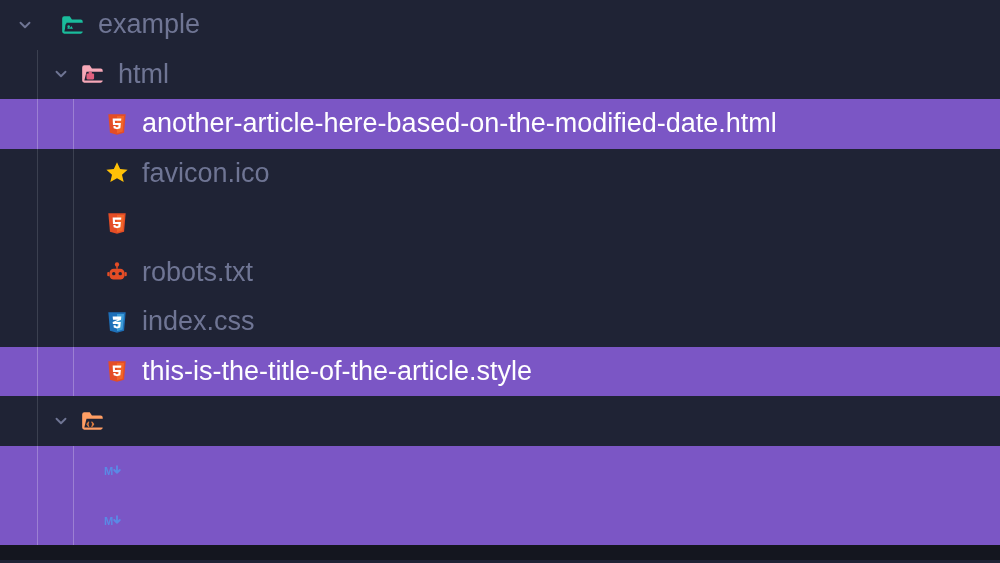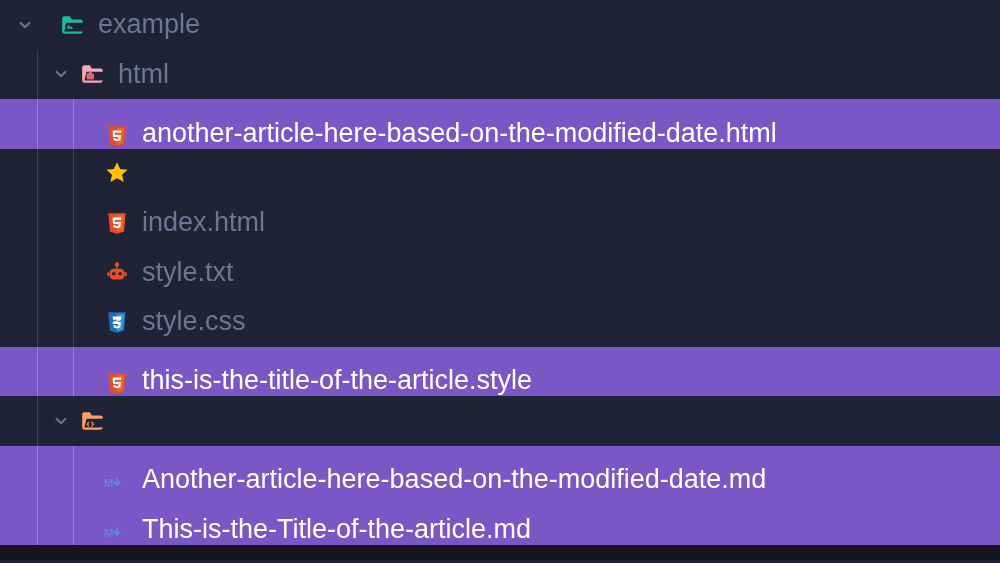--- a/index.html
+++ b/index.html
@@ -15,21 +15,20 @@
       align-items: center;
       height: 49.5px;
       font-size: 27px;
       color: #6f7594;
       position: relative;
       white-space: nowrap;
     }
     .tree-row.highlighted {
       background: #7b56c5;
       color: #ffffff;
-      align-items: flex-end;
     }
     .guide {
       position: absolute;
       left: 0;
       top: 0;
       bottom: 0;
       width: 1px;
       background: #3b4050;
     }
     .g1 { left: 37px; }
@@ -118,66 +117,66 @@
 
 <div class="tree-row">
   <span class="guide g1"></span>
   <span class="guide g2"></span>
   <span class="spacer" style="width:104px"></span>
   <span class="icon">
     <svg viewBox="0 0 24 24">
         <path fill="#ffc107" d="M12 2l2.9 6.3 6.9.6-5.2 4.6 1.6 6.8L12 16.9l-6.2 3.4 1.6-6.8L2.2 8.9l6.9-.6L12 2z"></path>
       </svg>
   </span>
+  <span class="label">favicon.ico</span>
 </div>
 
 <div class="tree-row">
   <span class="guide g1"></span>
   <span class="guide g2"></span>
   <span class="spacer" style="width:104px"></span>
   <span class="icon">
     <svg viewBox="0 0 24 24">
         <path fill="#e44d26" d="M4 3h16l-1.5 17L12 22l-6.5-2L4 3z"></path>
         <path fill="#f16529" d="M12 4.5v16l5.2-1.6L18.5 4.5H12z"></path>
         <path fill="#fff" d="M8 7h8l-.2 2H10l.2 2h5.4l-.5 5-3.1.9-3.1-.9-.2-2.2h2l.1 1 1.2.3 1.2-.3.2-1.8H8.3L8 7z"></path>
       </svg>
   </span>
-  <span class="label">index.html</span>
 </div>
 
 <div class="tree-row">
   <span class="guide g1"></span>
   <span class="guide g2"></span>
   <span class="spacer" style="width:104px"></span>
   <span class="icon">
     <svg viewBox="0 0 24 24">
         <circle cx="12" cy="5" r="2" fill="#e44d26"></circle>
         <rect x="11.3" y="6" width="1.4" height="3" fill="#e44d26"></rect>
         <rect x="5" y="9" width="14" height="10" rx="4" fill="#e44d26"></rect>
         <circle cx="9" cy="13.5" r="1.6" fill="#1f2335"></circle>
         <circle cx="15" cy="13.5" r="1.6" fill="#1f2335"></circle>
         <rect x="3" y="12" width="2" height="4" rx="1" fill="#e44d26"></rect>
         <rect x="19" y="12" width="2" height="4" rx="1" fill="#e44d26"></rect>
       </svg>
   </span>
-  <span class="label">style.txt</span>
+  <span class="label">robots.txt</span>
 </div>
 
 <div class="tree-row">
   <span class="guide g1"></span>
   <span class="guide g2"></span>
   <span class="spacer" style="width:104px"></span>
   <span class="icon">
     <svg viewBox="0 0 24 24">
         <path fill="#1e6fb8" d="M4 3h16l-1.5 17L12 22l-6.5-2L4 3z"></path>
         <path fill="#3d9cd6" d="M12 4.5v16l5.2-1.6L18.5 4.5H12z"></path>
         <path fill="#fff" d="M8 7h8l-.3 3-4.9 2h4.7l-.5 5-3 .9-3-.9-.2-2h2l.1.9 1.1.3 1.1-.3.2-2H8.2L8 12l5-2H8.3L8 7z"></path>
       </svg>
   </span>
-  <span class="label">style.css</span>
+  <span class="label">index.css</span>
 </div>
 
 <div class="tree-row highlighted">
   <span class="guide g1"></span>
   <span class="guide g2"></span>
   <span class="spacer" style="width:104px"></span>
   <span class="icon">
     <svg viewBox="0 0 24 24">
         <path fill="#e44d26" d="M4 3h16l-1.5 17L12 22l-6.5-2L4 3z"></path>
         <path fill="#f16529" d="M12 4.5v16l5.2-1.6L18.5 4.5H12z"></path>
@@ -207,29 +206,27 @@
 <div class="tree-row highlighted">
   <span class="guide g1"></span>
   <span class="guide g2"></span>
   <span class="spacer" style="width:104px"></span>
   <span class="icon">
     <svg viewBox="0 0 28 18">
         <text x="0" y="14" font-size="12" font-weight="700" fill="#5a8ae6" font-family="Arial">M</text>
         <path d="M14 5v7M11 9l3 3 3-3" stroke="#5a8ae6" stroke-width="2" fill="none" stroke-linecap="round" stroke-linejoin="round"></path>
       </svg>
   </span>
-  <span class="label">Another-article-here-based-on-the-modified-date.md</span>
 </div>
 
 <div class="tree-row highlighted">
   <span class="guide g1"></span>
   <span class="guide g2"></span>
   <span class="spacer" style="width:104px"></span>
   <span class="icon">
     <svg viewBox="0 0 28 18">
         <text x="0" y="14" font-size="12" font-weight="700" fill="#5a8ae6" font-family="Arial">M</text>
         <path d="M14 5v7M11 9l3 3 3-3" stroke="#5a8ae6" stroke-width="2" fill="none" stroke-linecap="round" stroke-linejoin="round"></path>
       </svg>
   </span>
-  <span class="label">This-is-the-Title-of-the-article.md</span>
 </div>
 
 <div class="bottom-bar"></div>
 
 </body></html>

